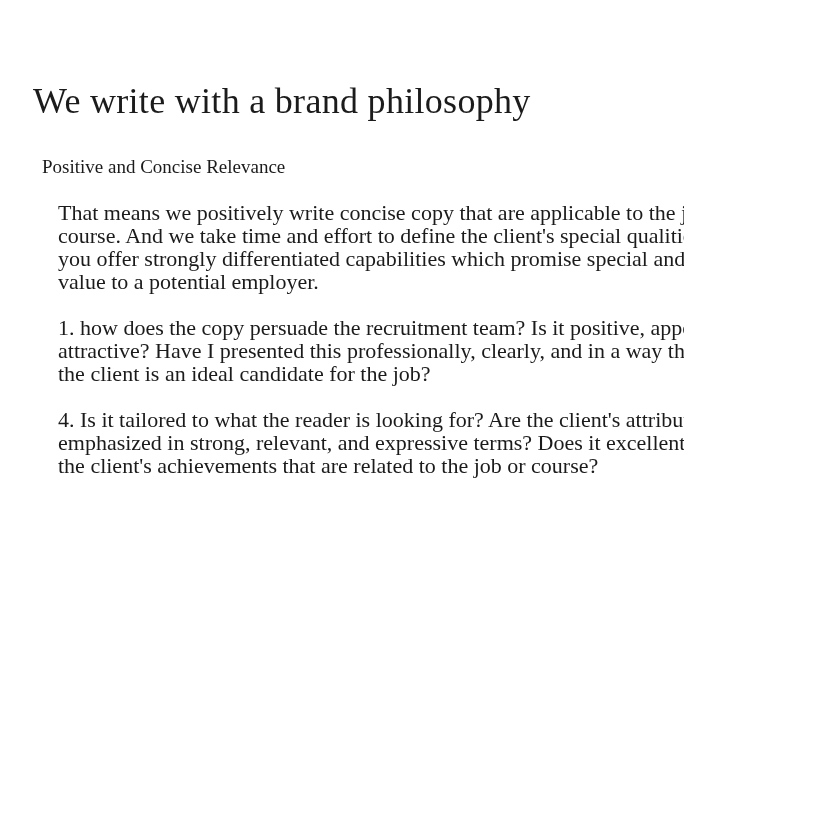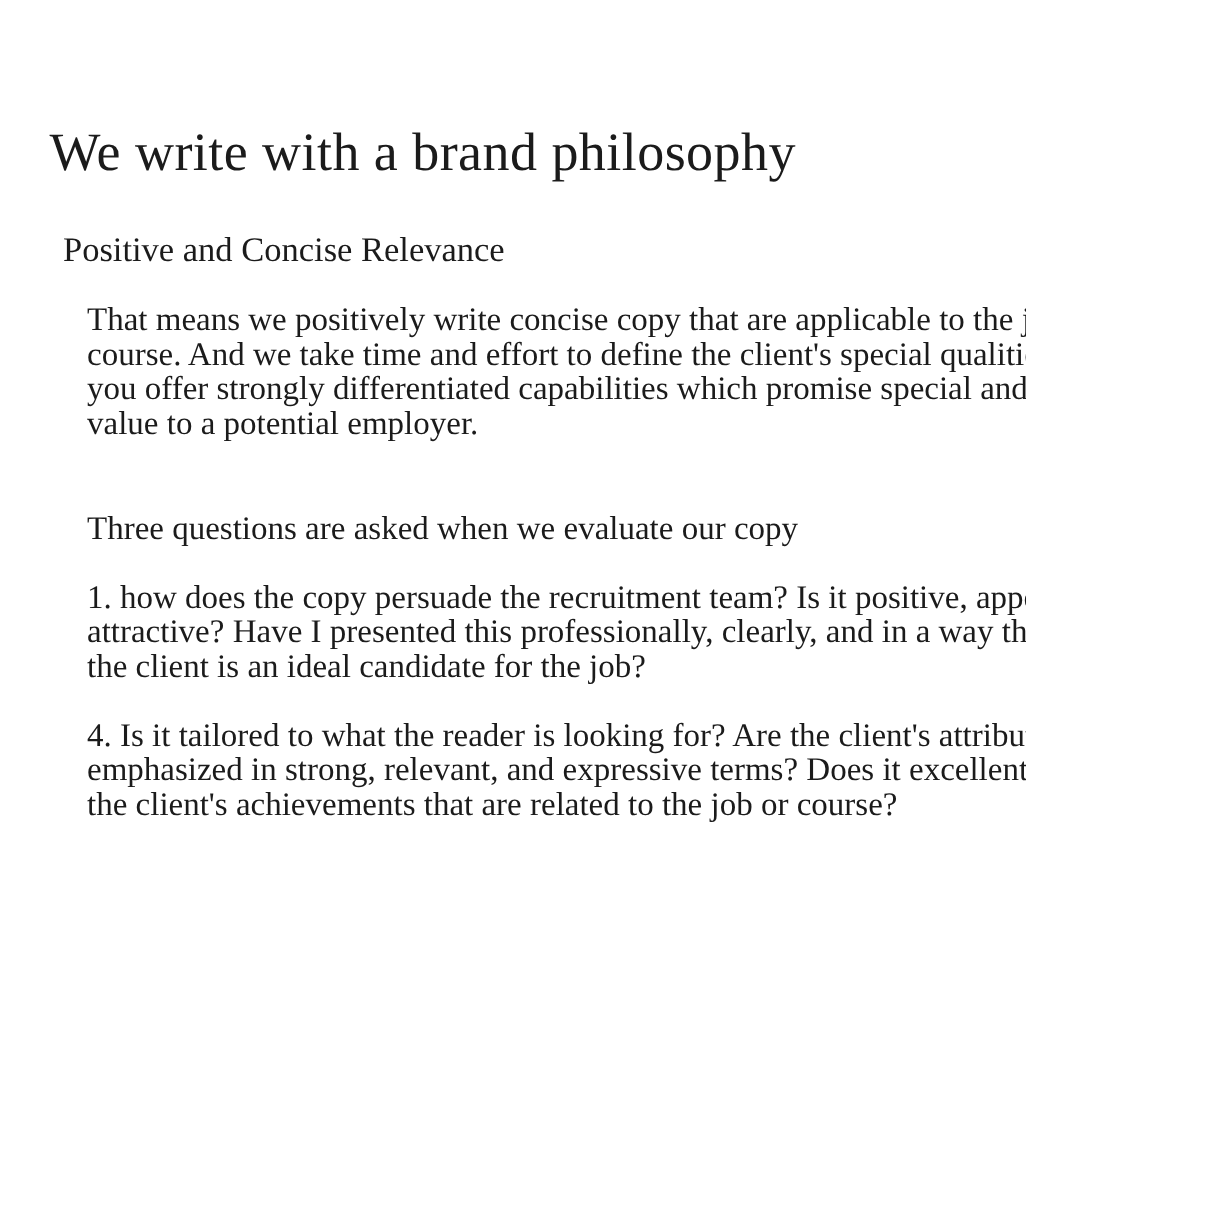--- a/index.html
+++ b/index.html
@@ -25,21 +25,21 @@
     font-weight: 400;
     letter-spacing: 0.3px;
     color: #1b1b1b;
   }
   .content {
     margin-left: 42px;
     width: 752px;
   }
   .subtitle {
     margin: 32px 0 0 0;
-    font-size: 23px;
+    font-size: 19px;
     line-height: 23px;
     font-weight: 400;
   }
   .body-para {
     margin: 23px 0 0 16px;
     font-size: 22px;
     line-height: 23px;
     font-weight: 400;
   }
   .questions-heading {
@@ -50,20 +50,19 @@
 <body>
 
 <div class="slide">
   <h1 class="title">We write with a brand philosophy</h1>
 
   <div class="content">
     <p class="subtitle">Positive and Concise Relevance</p>
 
     <p class="body-para">That means we positively write concise copy that are applicable to the job or course. And we take time and effort to define the client's special qualities so that you offer strongly differentiated capabilities which promise special and relevant value to a potential employer.</p>
 
-    <p class="body-para questions-heading">Three questions are asked when we evaluate our copy</p>
 
     <p class="body-para">1. how does the copy persuade the recruitment team? Is it positive, appealing, and attractive? Have I presented this professionally, clearly, and in a way that indicates the client is an ideal candidate for the job?</p>
 
 
     <p class="body-para">4. Is it tailored to what the reader is looking for? Are the client's attributes emphasized in strong, relevant, and expressive terms? Does it excellently highlight the client's achievements that are related to the job or course?</p>
   </div>
 </div>
 
 </body></html>

